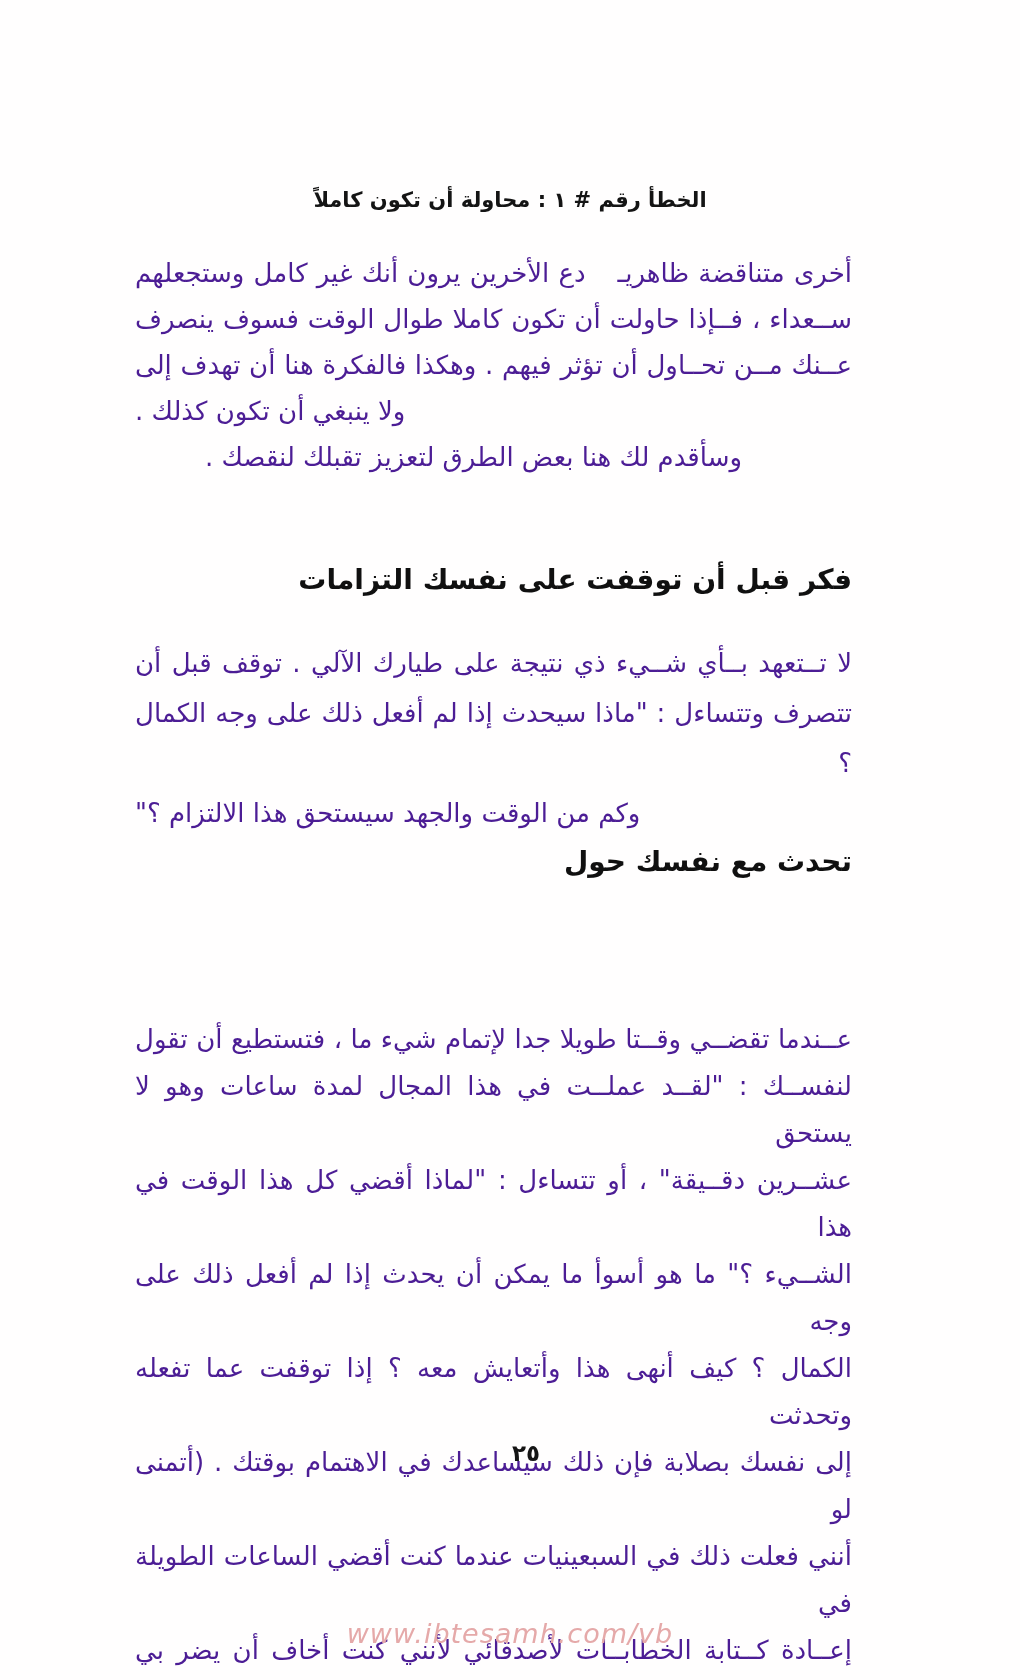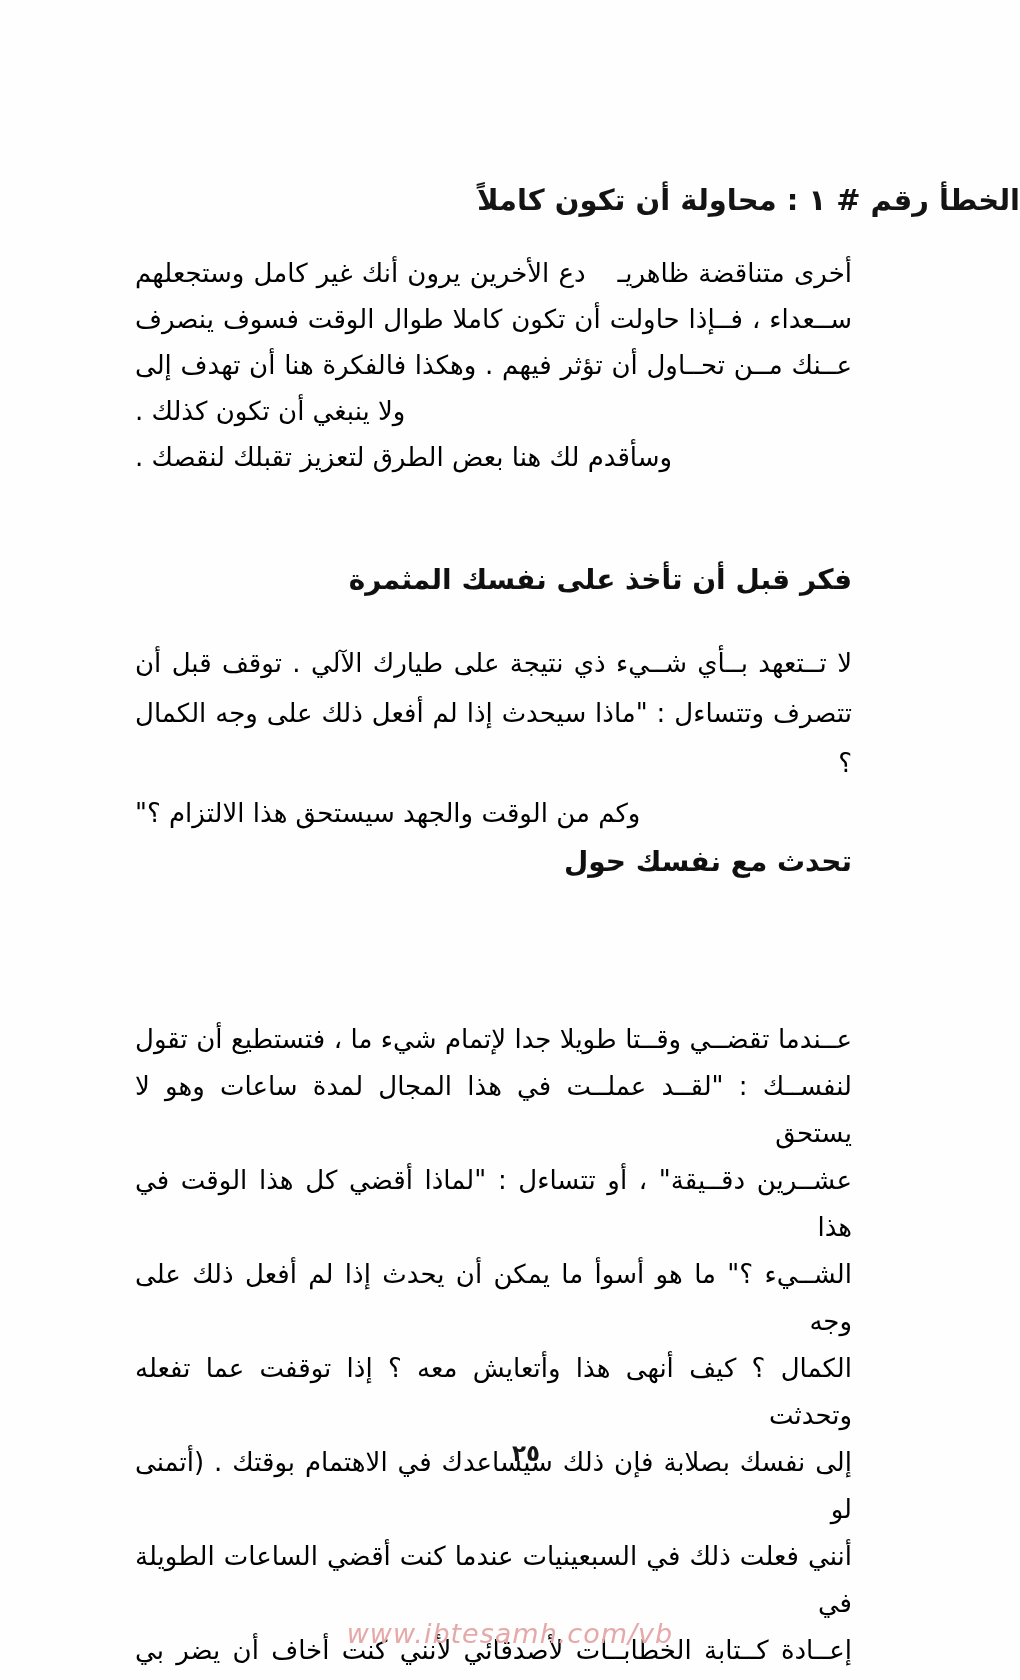--- a/index.html
+++ b/index.html
@@ -11,36 +11,37 @@
   }
   .page {
     position: relative;
     width: 1020px; height: 1680px;
     background: #fffefe;
     color: #141414;
     direction: rtl;
   }
   .chapter-title {
     position: absolute; top: 180px; left: 0; right: 0;
-    font-size: 29px; font-weight: bold;
+    text-align: center;
+    font-size: 21px; font-weight: bold;
     line-height: 40px;
     letter-spacing: 0;
   }
   .para {
     position: absolute;
     right: 168px; left: 135px;
     font-size: 26px;
-    color: #000000;
+    color: #4c1d95;
   }
   .p1 { top: 250px; line-height: 46px; }
   .p2 { top: 638px; line-height: 50px; }
   .p3 { top: 972px; line-height: 47px; margin-top: 44px; }
   .jline { text-align: justify; text-align-last: justify; }
   .sline { text-align: left; }
-  .iline { text-align: left; padding-right: 40px; }
+  .iline { text-align: center; padding-right: 40px; }
   .damage-gap { display: inline-block; width: 32px; }
   .heading {
     position: absolute;
     right: 168px; left: 135px;
     font-size: 28px; font-weight: bold;
     text-align: start;
     color: #101010;
   }
   .h2 { top: 560px; line-height: 40px; }
   .h3 { top: 836px; line-height: 52px; }
@@ -69,21 +70,21 @@
   <div class="chapter-title">الخطأ رقم # ١ : محاولة أن تكون كاملاً</div>
 
   <div class="para p1">
     <div class="jline"><span>أخرى متناقضة ظاهريـ</span><span class="damage-gap"></span><span>دع الأخرين يرون أنك غير كامل وستجعلهم</span></div>
     <div class="jline">ســعداء ، فــإذا حاولت أن تكون كاملا طوال الوقت فسوف ينصرف</div>
     <div class="jline">عــنك مــن تحــاول أن تؤثر فيهم . وهكذا فالفكرة هنا أن تهدف إلى</div>
     <div class="sline">ولا ينبغي أن تكون كذلك .</div>
     <div class="iline">وسأقدم لك هنا بعض الطرق لتعزيز تقبلك لنقصك .</div>
   </div>
 
-  <div class="heading h2">فكر قبل أن تأخذ على نفسك المثمرة</div>
+  <div class="heading h2">فكر قبل أن توقفت على نفسك التزامات</div>
 
   <div class="para p2">
     <div class="jline">لا تــتعهد بــأي شــيء ذي نتيجة على طيارك الآلي . توقف قبل أن</div>
     <div class="jline">تتصرف وتتساءل : "ماذا سيحدث إذا لم أفعل ذلك على وجه الكمال ؟</div>
     <div class="sline">وكم من الوقت والجهد سيستحق هذا الالتزام ؟"</div>
   </div>
 
   <div class="heading h3">
     <div>تحدث مع نفسك حول</div>
   </div>

